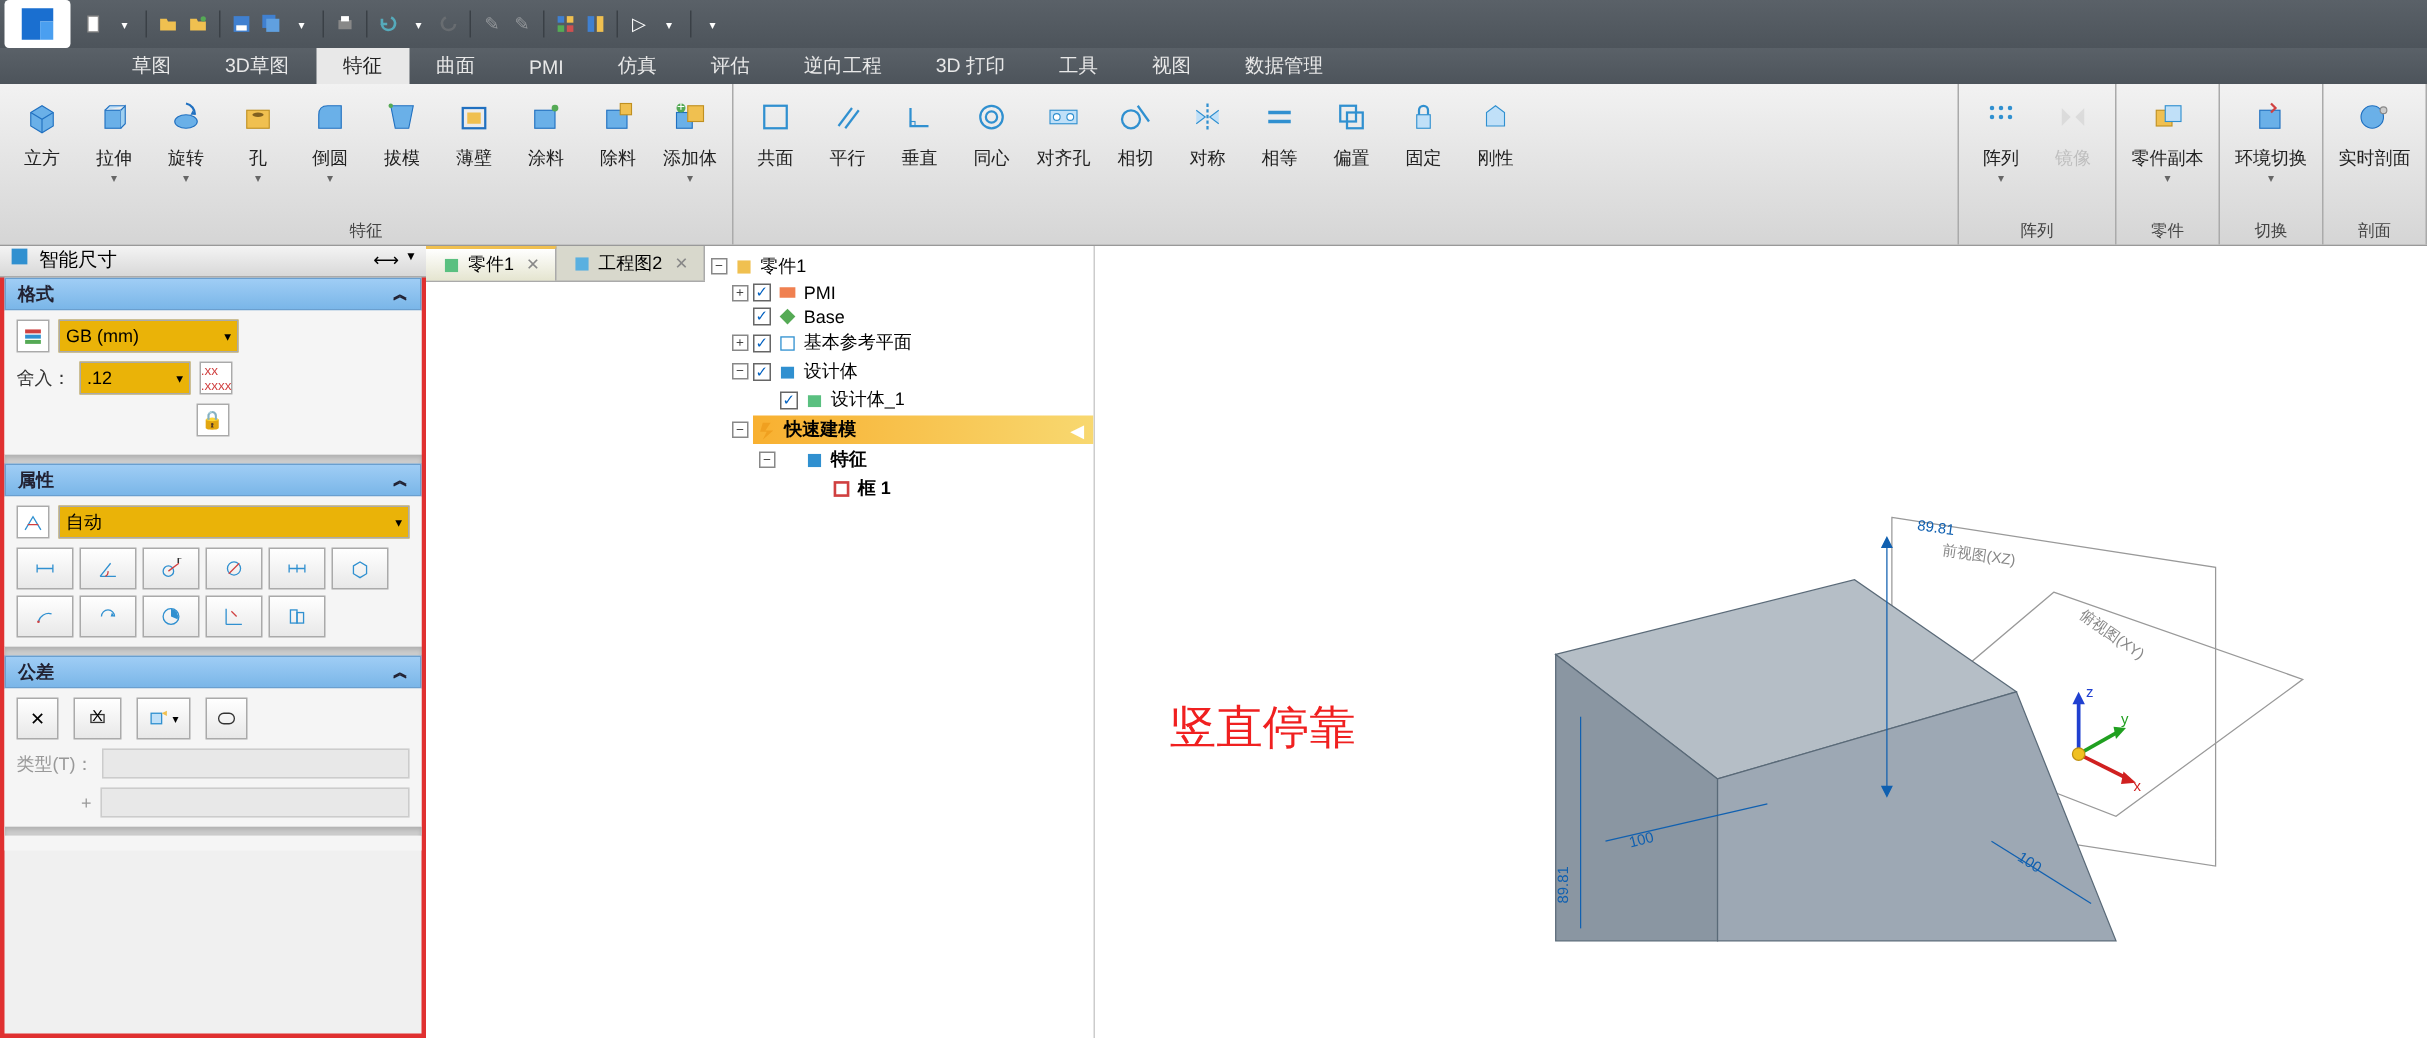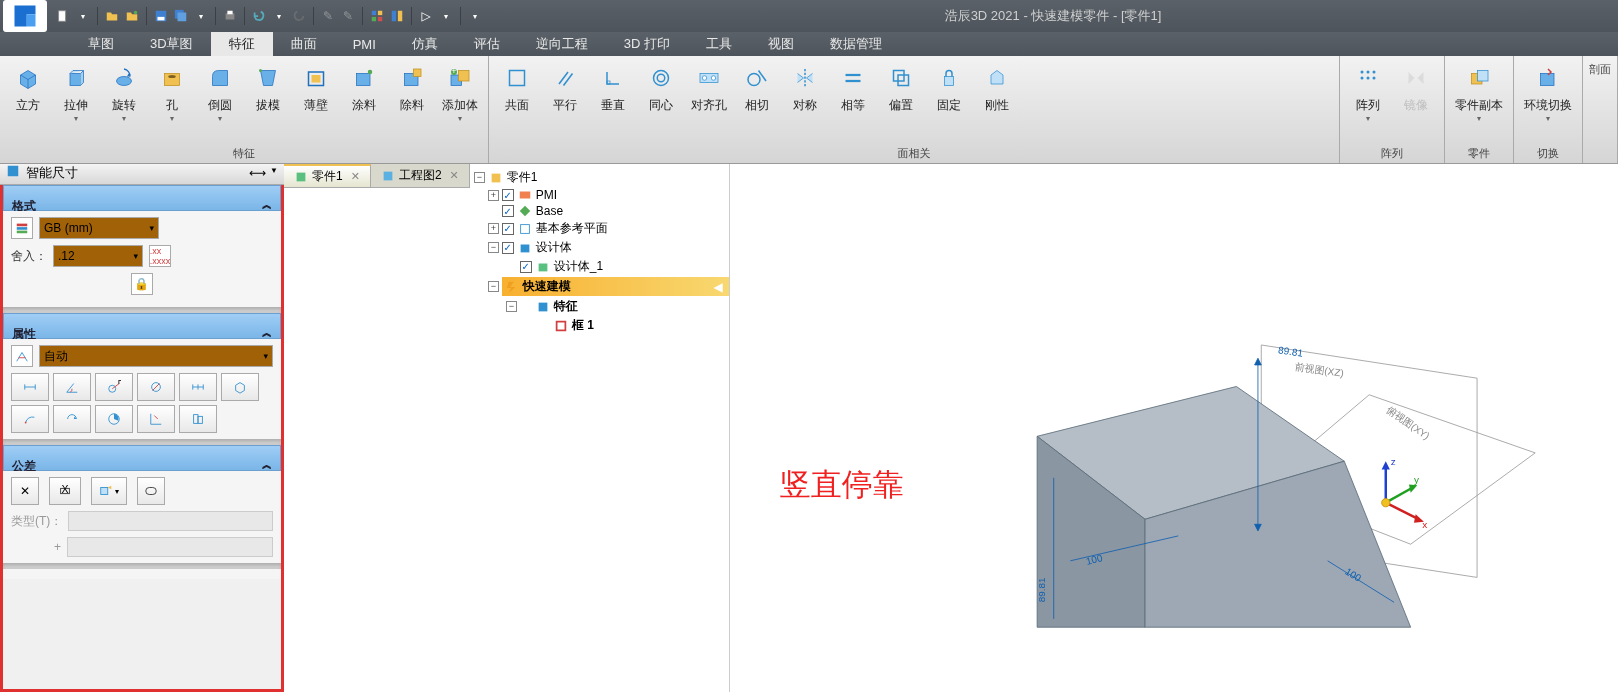--- a/index.html
+++ b/index.html
@@ -30,26 +30,26 @@
 .ribbon-group-label { text-align: center; font-size: 11px; color: #444; padding: 2px 0; }
 .drop-arrow { font-size: 8px; color: #666; margin-top: 2px; }
 
 
 .main { flex: 1; display: flex; overflow: hidden; }
 
 
 .left-panel { width: 284px; background: #f0f0f0; border: 3px solid #e03030; border-top: none; display: flex; flex-direction: column; }
 .panel-titlebar { height: 24px; background: linear-gradient(to bottom, #f8f8f8, #d8d8d8); border-bottom: 1px solid #aaa; display: flex; align-items: center; padding: 0 6px; gap: 6px; position: relative; z-index: 2; }
 .panel-titlebar .ctrls { margin-left: auto; display: flex; gap: 4px; }
-.section-header { height: 22px; background: linear-gradient(to bottom, #9fcdf5, #7ab6e8); border: 1px solid #6a9fcf; display: flex; padding: 12px 8px; font-weight: bold; color: #223; }
+.section-header { height: 22px; background: linear-gradient(to bottom, #9fcdf5, #7ab6e8); border: 1px solid #6a9fcf; display: flex; align-items: center; padding: 0 8px; font-weight: bold; color: #223; }
 .section-header .chev { margin-left: auto; font-size: 10px; }
 .section-body { padding: 6px 8px; background: #f5f5f5; }
 .field-row { display: flex; align-items: center; gap: 6px; margin-bottom: 6px; }
 .label { color: #333; }
-.combo { border: 1px solid #aaa; background: #a16207; padding: 2px 4px; height: 22px; display: flex; align-items: center; justify-content: space-between; cursor: pointer; }
+.combo { border: 1px solid #aaa; background: #eab308; padding: 2px 4px; height: 22px; display: flex; align-items: center; justify-content: space-between; cursor: pointer; }
 .tool-grid { display: flex; flex-wrap: wrap; gap: 4px; margin-top: 4px; }
 .tool-btn { width: 38px; height: 28px; border: 1px solid #aaa; background: linear-gradient(to bottom, #fff, #e8e8e8); display: flex; align-items: center; justify-content: center; cursor: pointer; }
 .sep-shadow { height: 6px; background: #ccc; box-shadow: inset 0 2px 3px rgba(0,0,0,0.15); }
 .small-icon-btn { width: 22px; height: 22px; border: 1px solid #aaa; background: #fff; display: flex; align-items: center; justify-content: center; cursor: pointer; }
 
 
 .center { flex: 1; display: flex; flex-direction: row; }
 .doc-tabs { height: 24px; background: #d8d8cc; display: flex; align-items: stretch; border-bottom: 1px solid #aaa; }
 .doc-tab { display: flex; align-items: center; gap: 4px; padding: 0 10px; border-right: 1px solid #aaa; cursor: pointer; font-size: 12px; }
 .doc-tab.active { background: linear-gradient(to bottom, #fff, #e5e5d0); border-top: 2px solid #f0c050; }
@@ -157,21 +157,20 @@
           <rect x="2" y="2" width="5" height="12" fill="#4080d0"></rect>
           <rect x="9" y="2" width="5" height="12" fill="#f0c050"></rect>
         </svg>
       </span>
     <span class="qat-sep"></span>
     <span class="qat-btn" style="color:#fff">▷</span>
     <span class="qat-btn" style="color:#fff;font-size:8px">▾</span>
     <span class="qat-sep"></span>
     <span class="qat-btn" style="color:#fff;font-size:8px">▾</span>
   </div>
-  <div class="title-text">浩辰3D 2021 - 快速建模零件 - [零件1]</div>
 </div>
 
 <div class="menubar">
   <div class="menu-tab">草图</div>
   <div class="menu-tab">3D草图</div>
   <div class="menu-tab active">特征</div>
   <div class="menu-tab">曲面</div>
   <div class="menu-tab">PMI</div>
   <div class="menu-tab">仿真</div>
   <div class="menu-tab">评估</div>
@@ -382,21 +381,20 @@
         </div>
       <div class="ribbon-btn">
           <div class="ribbon-icon">
             <svg class="icon" viewBox="0 0 32 32">
               <path d="M8 24 L8 12 L16 6 L24 12 L24 24 Z" fill="#c0e0f8" stroke="#3090d0"></path>
             </svg>
           </div>
           <span class="ribbon-label">刚性</span>
         </div>
     </div>
-    <div class="ribbon-group-label">面相关</div>
   </div>
 
   <div class="ribbon-group">
     <div class="ribbon-row">
       <div class="ribbon-btn">
           <div class="ribbon-icon">
             <svg class="icon" viewBox="0 0 32 32">
               <circle cx="8" cy="8" r="2" fill="#3090d0"></circle>
               <circle cx="16" cy="8" r="2" fill="#3090d0"></circle>
               <circle cx="24" cy="8" r="2" fill="#3090d0"></circle>
@@ -447,20 +445,31 @@
             </svg>
           </div>
           <span class="ribbon-label">环境切换</span>
           <span class="drop-arrow">▾</span>
         </div>
     </div>
     <div class="ribbon-group-label">切换</div>
   </div>
 
   <div class="ribbon-group">
+    <div class="ribbon-row">
+      <div class="ribbon-btn">
+          <div class="ribbon-icon">
+            <svg class="icon" viewBox="0 0 32 32">
+              <circle cx="14" cy="16" r="10" fill="#6ab0e8" stroke="#2070c0"></circle>
+              <circle cx="24" cy="10" r="3" fill="#ccc" stroke="#888"></circle>
+            </svg>
+          </div>
+          <span class="ribbon-label">实时剖面</span>
+        </div>
+    </div>
     <div class="ribbon-group-label">剖面</div>
   </div>
 </div>
 
 <div class="main">
 
   <div class="left-panel">
     <div class="panel-titlebar" style="margin:-3px -3px 0 -3px">
       <span><svg class="icon-s" viewBox="0 0 16 16">
             <rect x="2" y="2" width="12" height="12" fill="#3090d0"></rect>
@@ -485,21 +494,21 @@
               <rect x="2" y="11" width="12" height="3" fill="#5a5"></rect>
             </svg>
           </span>
         <div class="combo" style="width:120px">
           <span>GB (mm)</span>
           <span style="font-size:9px">▾</span>
         </div>
       </div>
       <div class="field-row">
         <span class="label">舍入：</span>
-        <div class="combo" style="width:90px">
+        <div class="combo" style="width:74px">
           <span>.12</span>
           <span style="font-size:9px">▾</span>
         </div>
         <span class="small-icon-btn" style="color:#d04040;font-size:9px">.xx<br>.xxxx</span>
       </div>
       <div class="field-row" style="justify-content:center">
         <span class="small-icon-btn">🔒</span>
       </div>
     </div>
     <div class="sep-shadow"></div>

